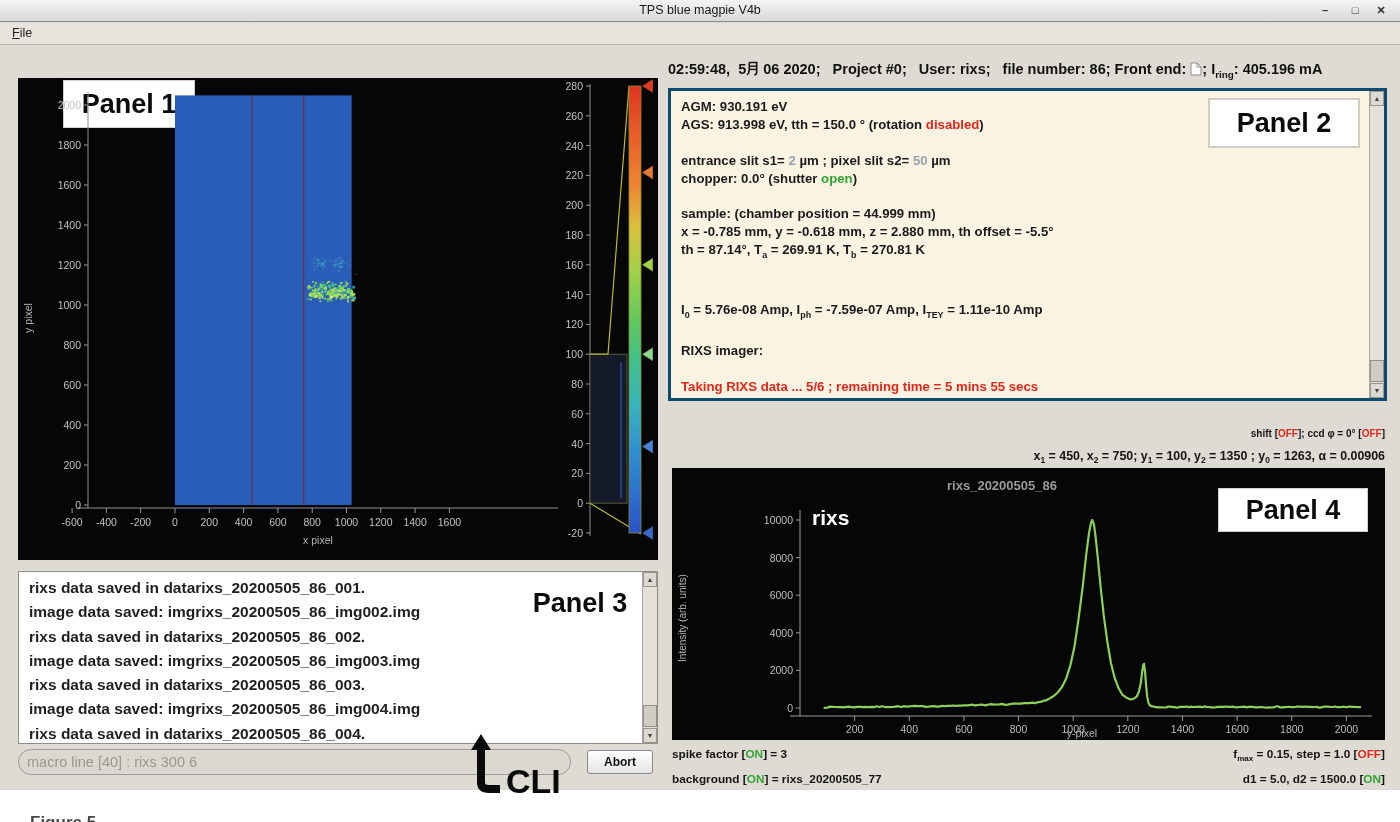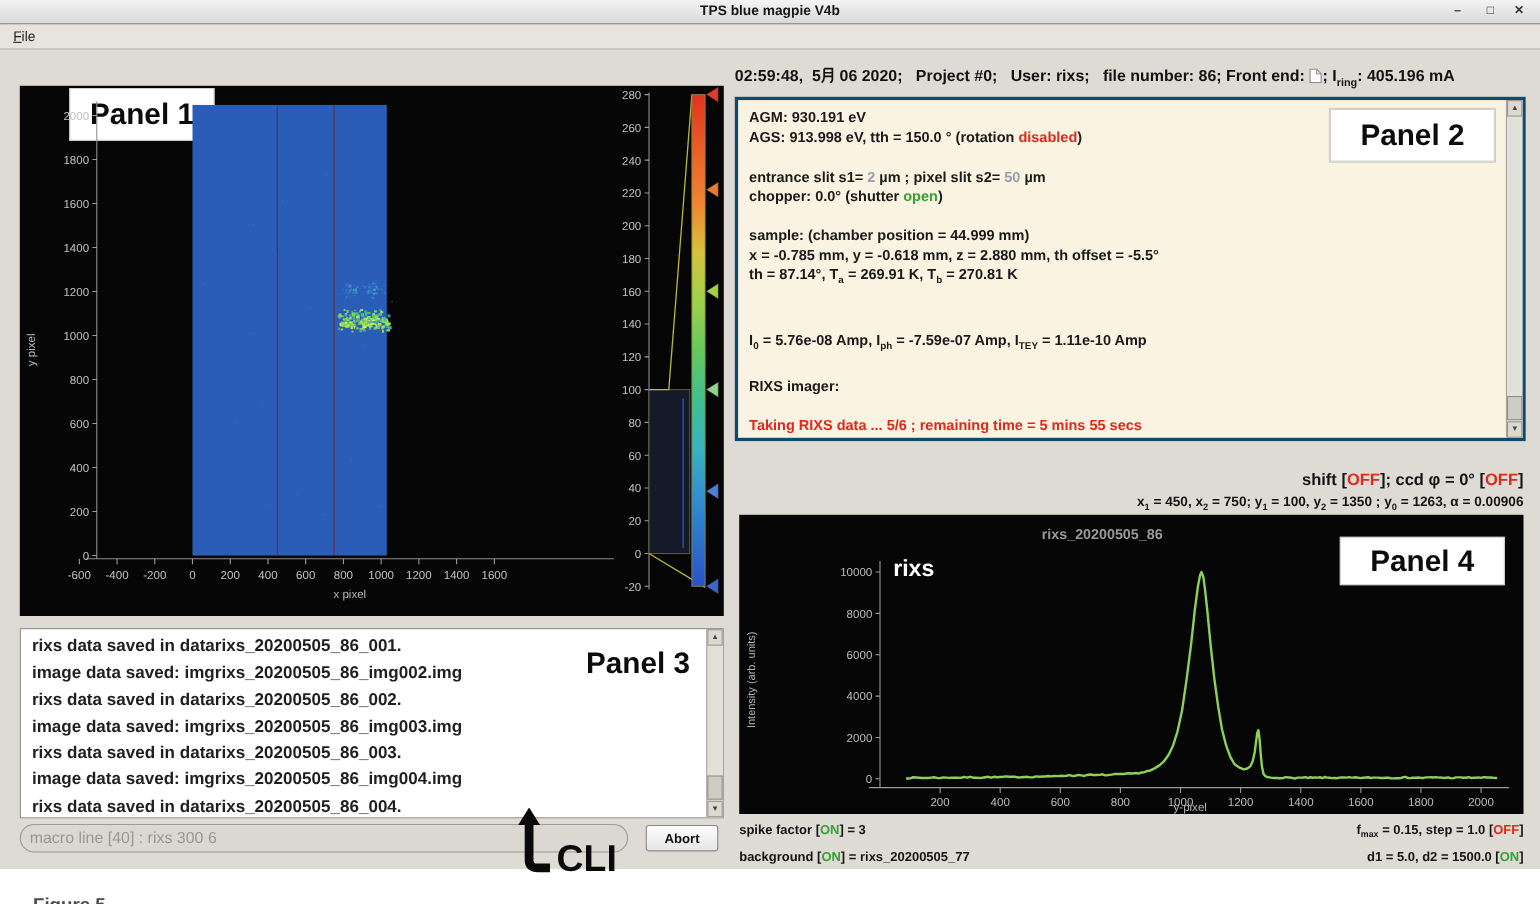--- a/index.html
+++ b/index.html
@@ -3,21 +3,21 @@
 <meta charset="utf-8">
 <style>
   * { margin:0; padding:0; box-sizing:border-box; }
   html,body { width:1400px; height:822px; background:#ffffff; font-family:"Liberation Sans", sans-serif; overflow:hidden; }
   #app { position:absolute; left:0; top:0; width:1400px; height:790px; background:#dedbd4; }
 
   
   #titlebar { position:absolute; left:0; top:0; width:1400px; height:22px;
     background:linear-gradient(#f4f4f4,#d8d8d8); border-bottom:1px solid #8f8f8f; }
   #titlebar .title { position:absolute; left:0; right:0; top:3px; text-align:center;
-    font-size:12.5px; font-weight:700; color:#161616; }
+    font-size:12.5px; font-weight:400; color:#161616; }
   .winbtn { position:absolute; top:2px; width:22px; height:17px; text-align:center;
     font-size:11px; font-weight:700; color:#333; line-height:17px; cursor:default; }
   #btn-min { right:64px; } #btn-max { right:34px; } #btn-close { right:8px; }
 
   
   #menubar { position:absolute; left:0; top:23px; width:1400px; height:22px;
     background:#e7e4dd; border-bottom:1px solid #bab7b0; }
   .menu-item { display:inline-block; padding:3px 12px; font-size:12.5px; color:#222; }
   .menu-item::first-letter { text-decoration:underline; }
 
@@ -44,21 +44,21 @@
   .vscroll { position:absolute; top:0; right:0; bottom:0; width:15px;
     background:#e3e0d9; border-left:1px solid #a9a69f; }
   .sb-btn { position:absolute; left:0; width:14px; height:15px; background:#dcd9d2;
     border:1px solid #9a978f; font-size:7px; color:#444; text-align:center; line-height:13px; }
   .sb-up { top:0; } .sb-down { bottom:0; }
   .sb-thumb { position:absolute; left:0; width:14px; height:22px; background:#cfccc5;
     border:1px solid #93908a; }
 
   
   .rline { position:absolute; right:15px; text-align:right; font-weight:700; color:#141414; white-space:pre-wrap; }
-  #shift-line { top:428px; font-size:15px; }
+  #shift-line { top:428px; font-size:10px; }
   #roi-line { top:449px; font-size:12.4px; }
 
   
   #p4-series-label { position:absolute; left:140px; top:38px; color:#ffffff; font-size:21px; font-weight:700; }
 
   .bl-label { position:absolute; font-size:11.8px; font-weight:700; color:#141414; white-space:pre-wrap; }
   #spike-line { left:672px; top:747px; }
   #background-line { left:672px; top:772px; }
   #fmax-line { right:15px; top:747px; text-align:center; }
   #d1d2-line { right:15px; top:772px; text-align:right; }

